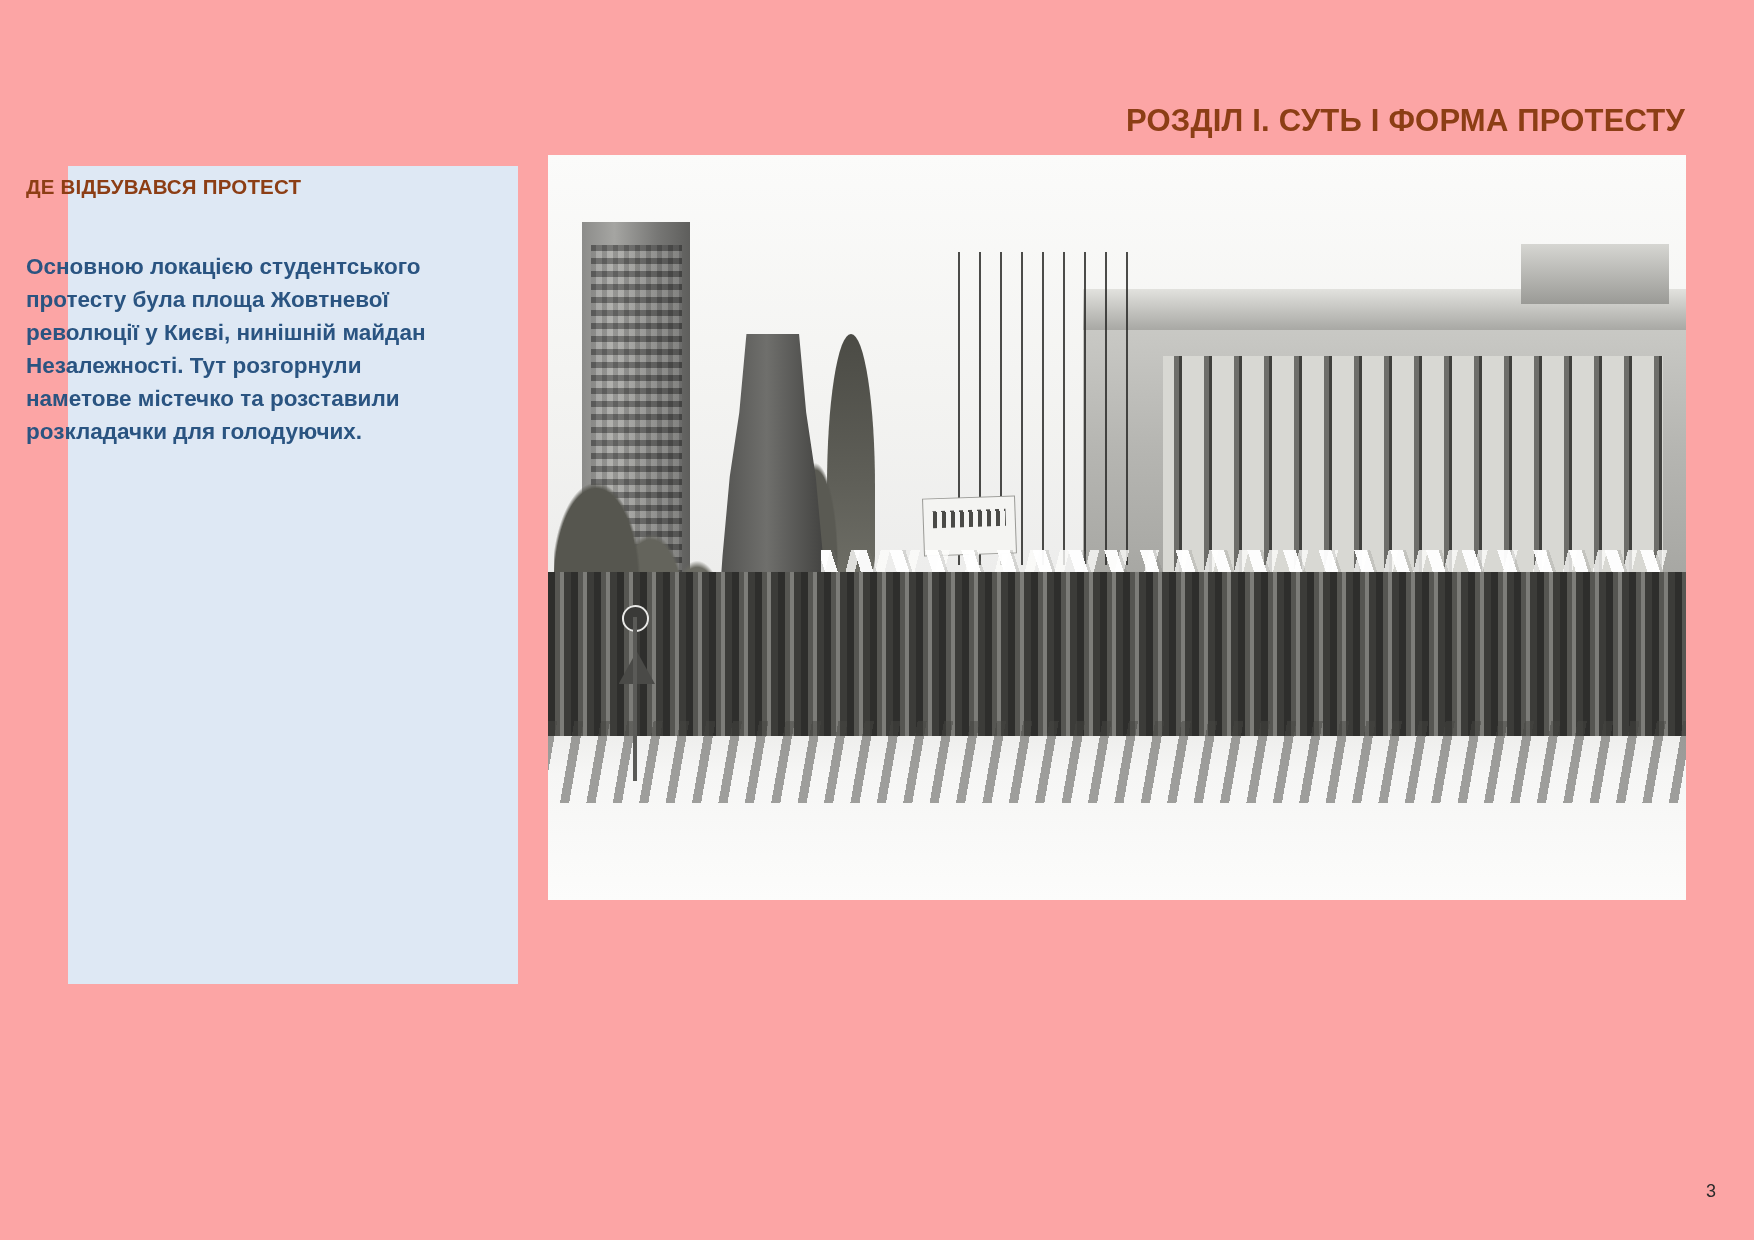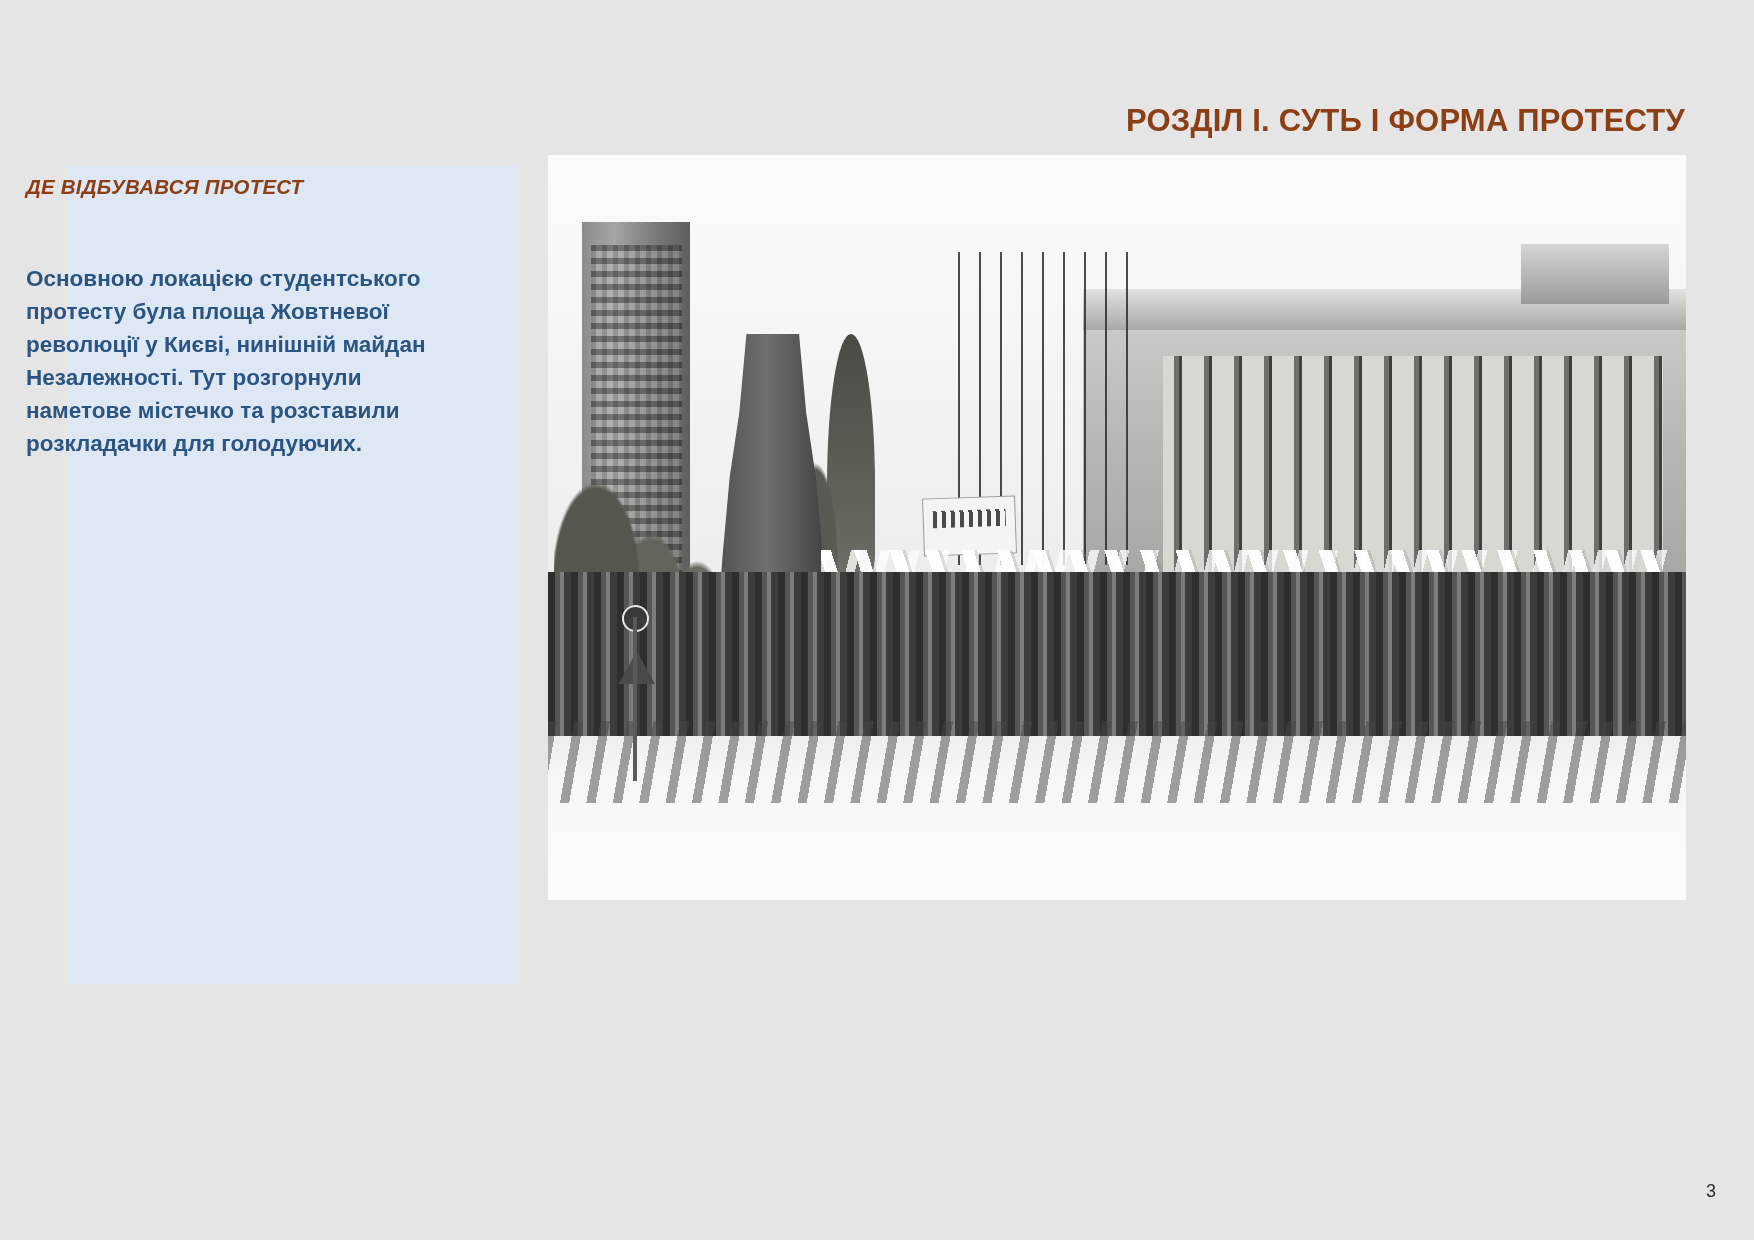--- a/index.html
+++ b/index.html
@@ -13,21 +13,21 @@
     position: relative;
     overflow: hidden;
     font-family: "Liberation Sans", sans-serif;
     -webkit-font-smoothing: antialiased;
   }
 
   
   #slide {
     position: absolute;
     inset: 0;
-    background: #e5e5e5;
+    background: #fca5a5;
   }
 
   
   #section-title {
     position: absolute;
     left: 700px;
     top: 103px;
     width: 985px;
     text-align: right;
     color: #8C3E15;
@@ -50,34 +50,33 @@
   #side-heading {
     position: absolute;
     left: 26px;
     top: 175px;
     width: 400px;
     color: #8C3E15;
     font-size: 20.5px;
     font-weight: 700;
     letter-spacing: 0.2px;
     line-height: 1.2;
-    font-style: italic;
   }
   #side-body {
     position: absolute;
     left: 26px;
     top: 250px;
     width: 405px;
     color: #2A5481;
     font-size: 22.5px;
     font-weight: 700;
     line-height: 1.47;
   }
   #side-body p {
-    margin: 12px 0 18px 0;
+    margin: 0 0 18px 0;
   }
   #side-body p:last-child {
     margin-bottom: 0;
   }
 
   
   #photo-block {
     position: absolute;
     left: 548px;
     top: 155px;

